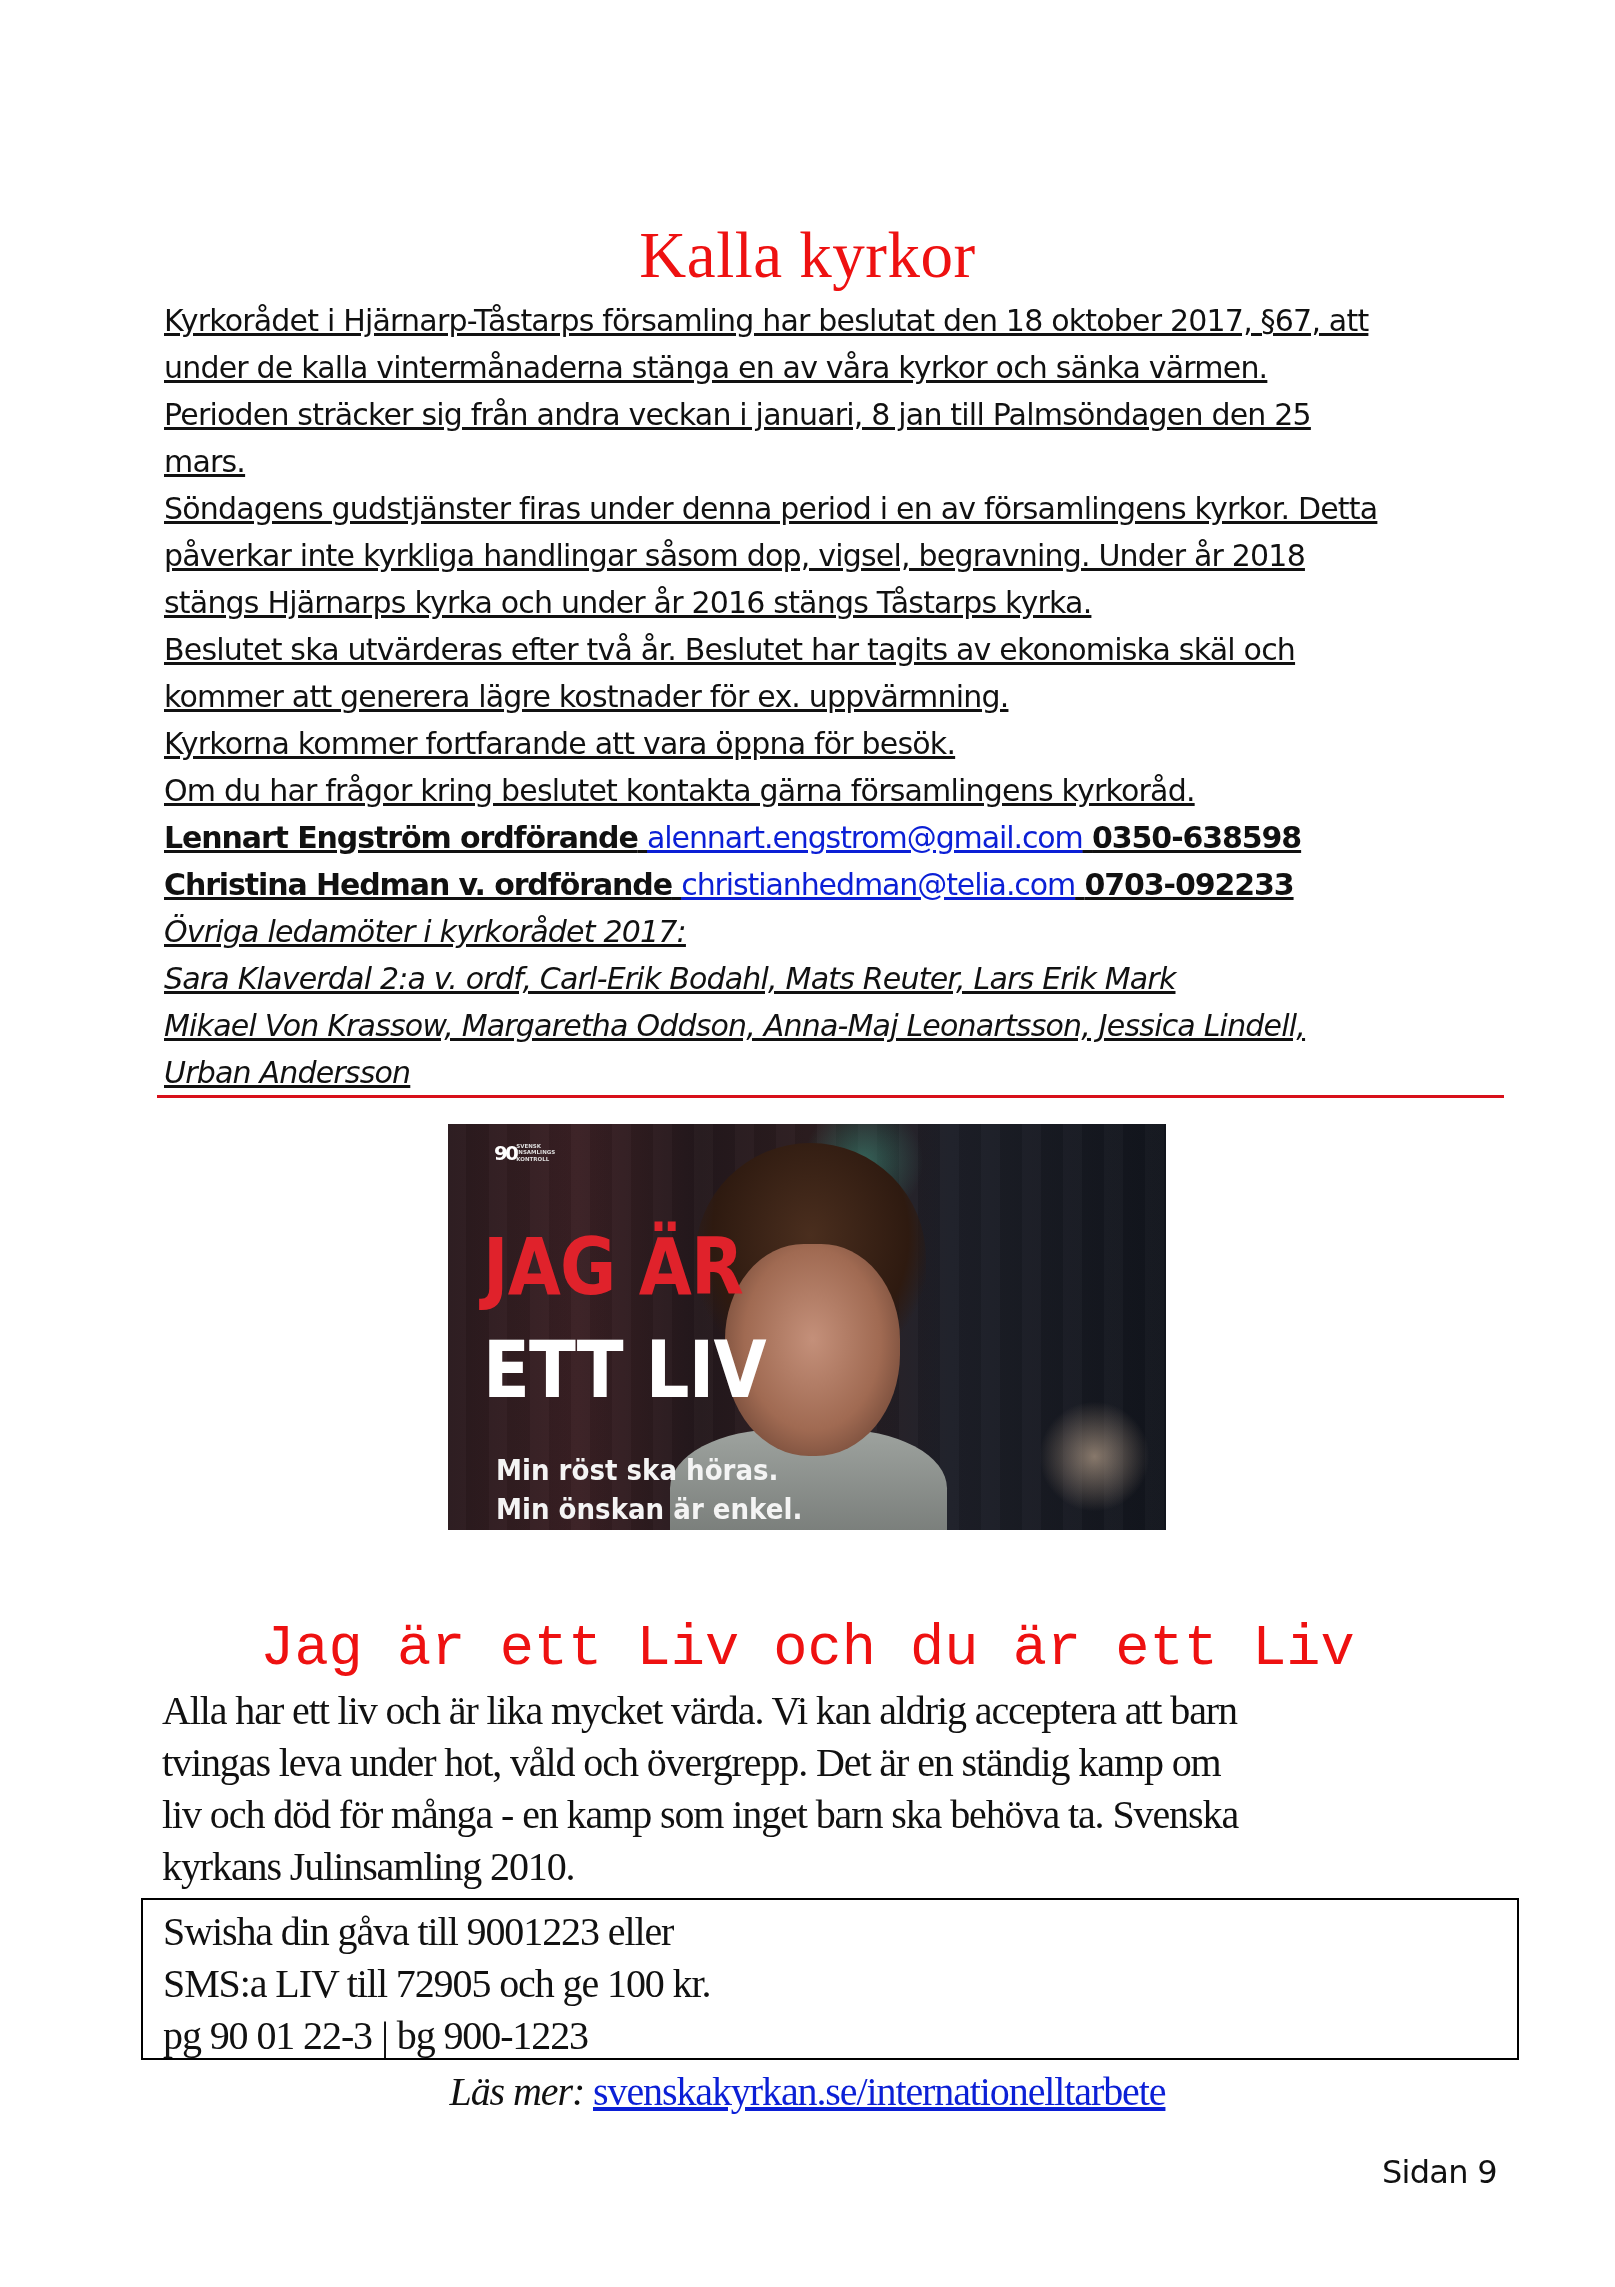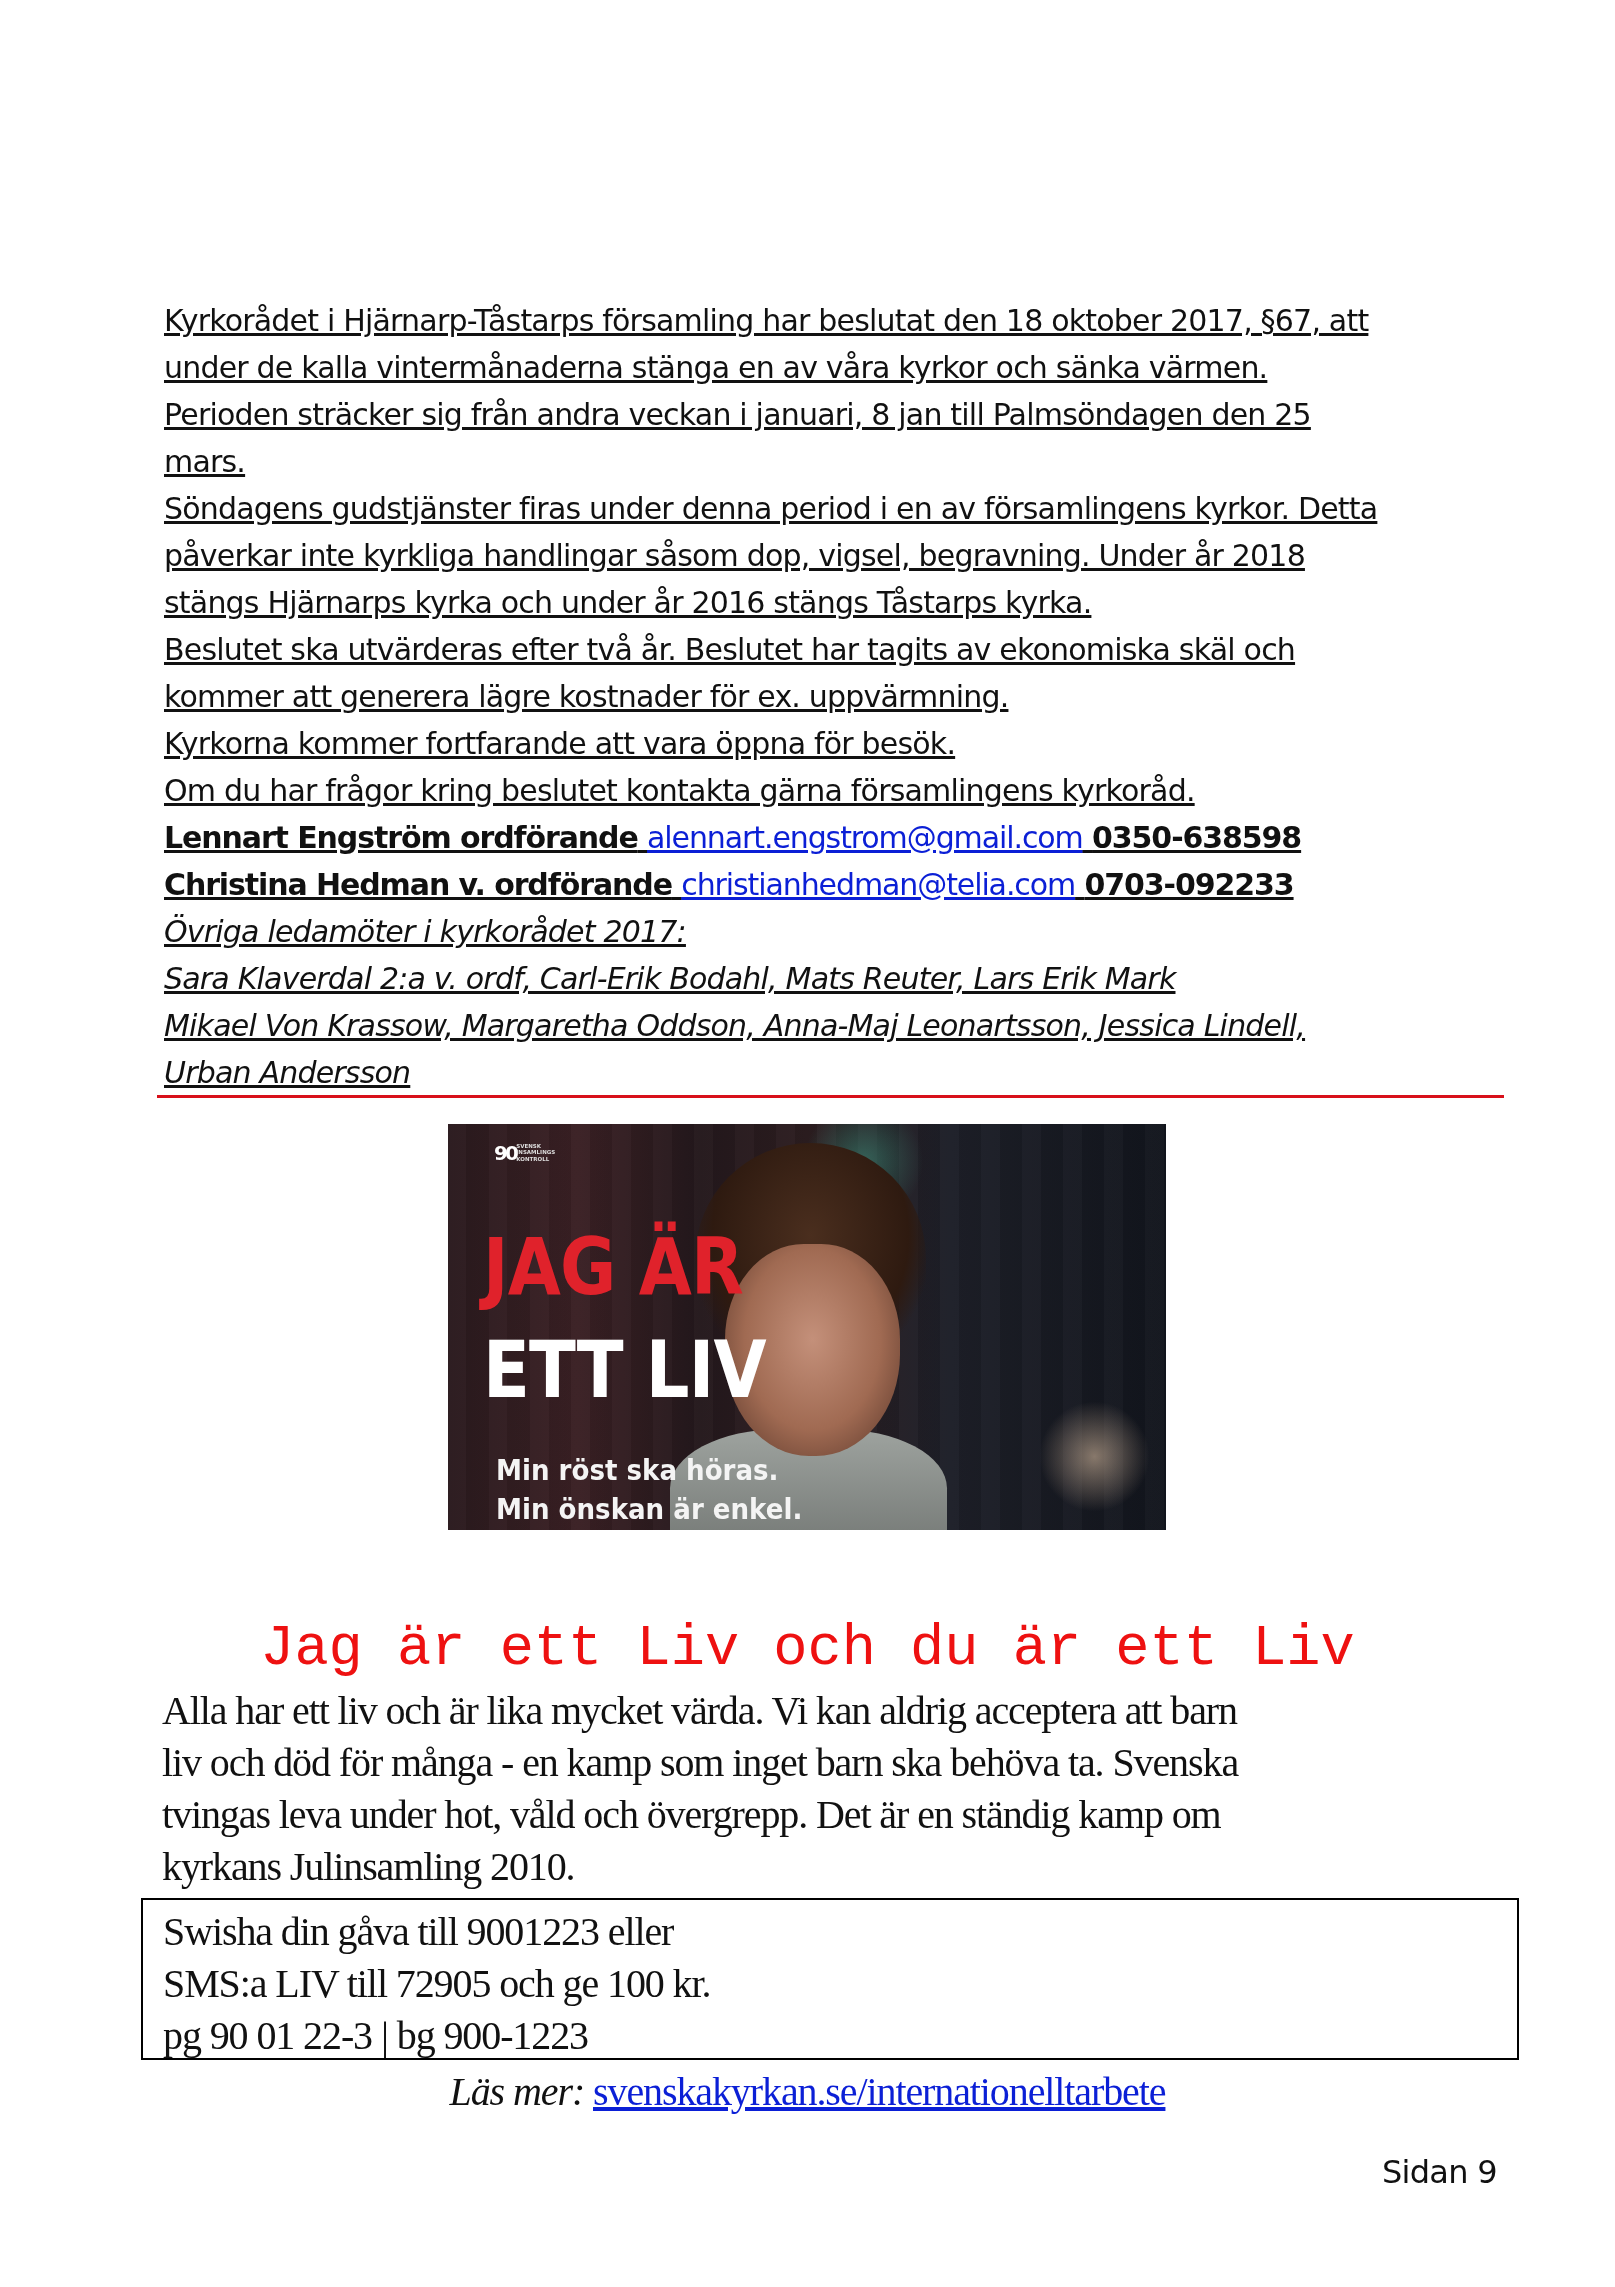--- a/index.html
+++ b/index.html
@@ -79,20 +79,21 @@
     position: absolute; right: 118px; top: 2153px;
     font-family: "DejaVu Sans", "Liberation Sans", sans-serif;
     font-size: 32px; color: #111; letter-spacing: -0.7px;
   }
 </style>
 </head>
 <body>
 
 <div class="page">
 
+  <h1 id="title1" class="title-serif" style="margin:0;">Kalla kyrkor</h1>
 
   <div id="section1" class="body-sans">
     <span class="line">Kyrkorådet i Hjärnarp-Tåstarps församling har beslutat den 18 oktober 2017, §67, att</span>
     <span class="line">under de kalla vintermånaderna stänga en av våra kyrkor och sänka värmen.</span>
     <span class="line">Perioden sträcker sig från andra veckan i januari, 8 jan till Palmsöndagen den 25</span>
     <span class="line">mars.</span>
     <span class="line">Söndagens gudstjänster firas under denna period i en av församlingens kyrkor. Detta</span>
     <span class="line">påverkar inte kyrkliga handlingar såsom dop, vigsel, begravning. Under år 2018</span>
     <span class="line">stängs Hjärnarps kyrka och under år 2016 stängs Tåstarps kyrka.</span>
     <span class="line">Beslutet ska utvärderas efter två år. Beslutet har tagits av ekonomiska skäl och</span>
@@ -137,22 +138,22 @@
     <div class="big1">JAG ÄR</div>
     <div class="big2">ETT LIV</div>
     <div class="sub sub1">Min röst ska höras.</div>
     <div class="sub sub2">Min önskan är enkel.</div>
   </div>
 
   <h2 id="title2" class="title-serif" style="margin:0;font-family:Liberation Mono, monospace;">Jag är ett Liv och du är ett Liv</h2>
 
   <div id="section2" class="body-serif">
     <span class="line">Alla har ett liv och är lika mycket värda. Vi kan aldrig acceptera att barn</span>
+    <span class="line">tvingas leva under hot, våld och övergrepp.  Det är en ständig kamp om</span>
     <span class="line">liv och död för många - en kamp som inget barn ska behöva ta.  Svenska</span>
-    <span class="line">tvingas leva under hot, våld och övergrepp.  Det är en ständig kamp om</span>
     <span class="line">kyrkans Julinsamling 2010.</span>
   </div>
 
   <div class="donation-box">
     <div class="lines">
       <span class="line">Swisha din gåva till 9001223 eller</span>
       <span class="line">SMS:a LIV till 72905 och ge 100 kr.</span>
       <span class="line">pg 90 01 22-3 | bg 900-1223</span>
     </div>
   </div>

